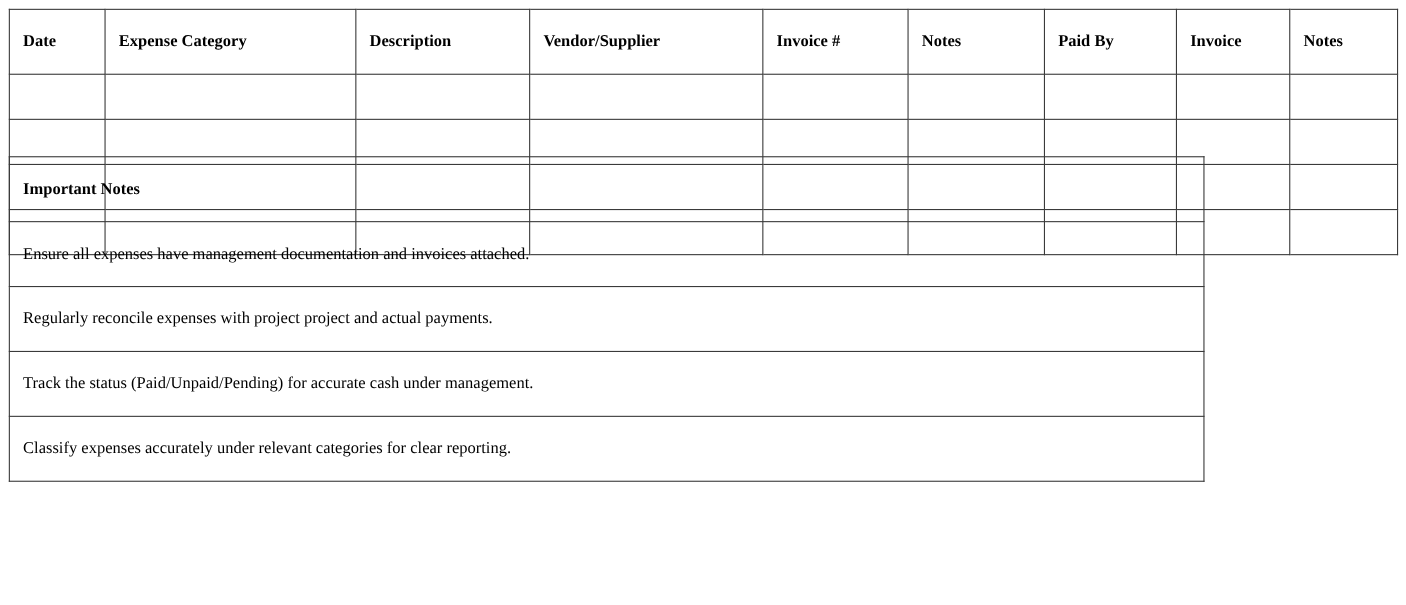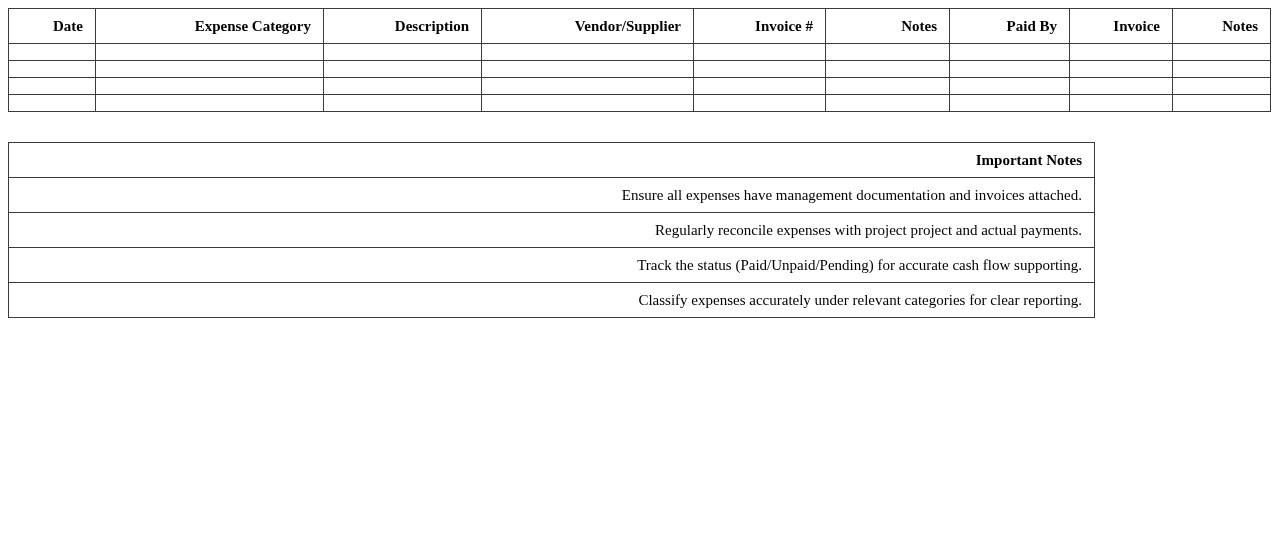--- a/index.html
+++ b/index.html
@@ -1,18 +1,18 @@
 <!DOCTYPE html>
 <html><head>
   <meta charset="utf-8">
   <style>
     html, body { margin: 0; padding: 0; background: #ffffff; }
     body { width: 1278px; height: 550px; position: relative; font-family: "Liberation Serif", serif; color: #000; }
     table { border-collapse: collapse; position: absolute; left: 8px; width: 1087px; table-layout: fixed; }
-    td, th { border: 1px solid #3a3a3a; padding: 0 12px; text-align: right; vertical-align: middle; font-size: 15px; }
+    td, th { border: 1px solid #3a3a3a; padding: 12px 12px; text-align: left; vertical-align: middle; font-size: 15px; }
     #expense-table { top: 8px; }
     #expense-table th { height: 34px; font-weight: bold; }
     #expense-table td { height: 16px; }
     #notes-table { top: 142px; }
     #notes-table th, #notes-table td { height: 34px; }
     #notes-table th { font-weight: bold; }
   </style>
 </head>
 <body>
 
@@ -96,19 +96,19 @@
     </tr>
   </thead>
   <tbody>
     <tr>
         <td>Ensure all expenses have management documentation and invoices attached.</td>
       </tr>
     <tr>
         <td>Regularly reconcile expenses with project project and actual payments.</td>
       </tr>
     <tr>
-        <td>Track the status (Paid/Unpaid/Pending) for accurate cash flow supporting.</td>
+        <td>Track the status (Paid/Unpaid/Pending) for accurate cash under management.</td>
       </tr>
     <tr>
         <td>Classify expenses accurately under relevant categories for clear reporting.</td>
       </tr>
   </tbody>
 </table>
 
 </body></html>

